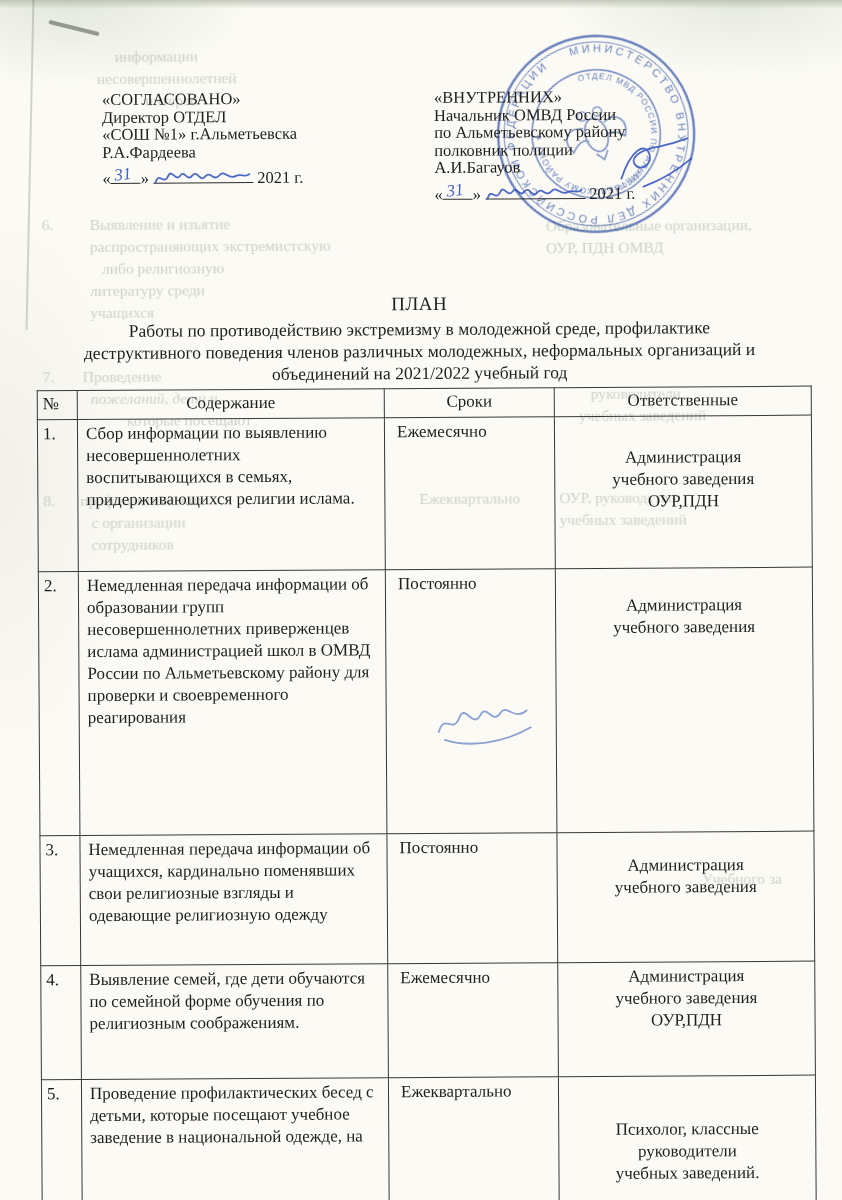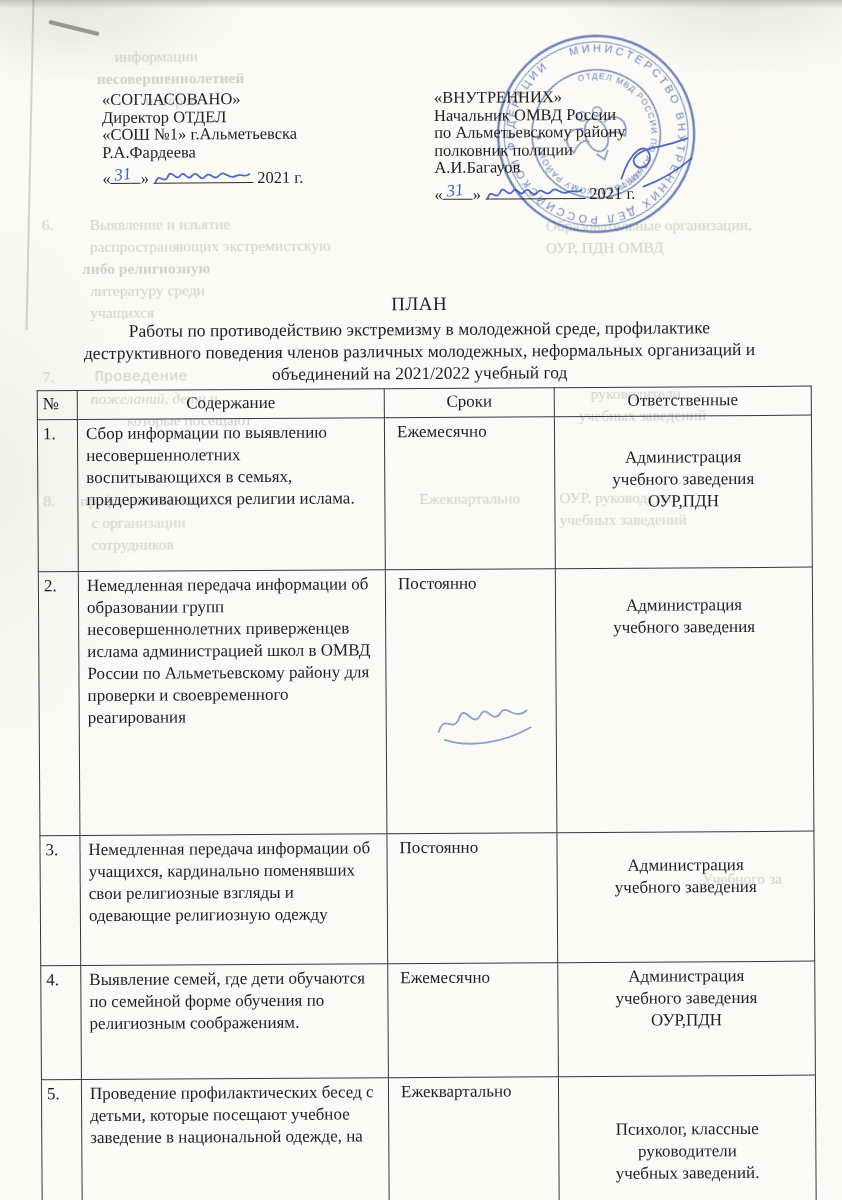--- a/index.html
+++ b/index.html
@@ -59,32 +59,32 @@
 
 <div class="page">
   <div class="top-band"></div>
   <div class="top-smudge"></div>
   <div class="left-fold"></div>
 
   <div class="rot">
 
     <div class="bleed-layer" id="bleed-layer">
         <span class="bleed" style="left: 118px; top: 46px;">информации</span>
-        <span class="bleed" style="left: 100px; top: 68px; font-weight: bold;">несовершеннолетней</span>
+        <span class="bleed" style="left: 100px; top: 68px;">несовершеннолетней</span>
         <span class="bleed" style="left: 148px; top: 90px;">интерес</span>
         <span class="bleed" style="left: 44px; top: 214px;">6.</span>
         <span class="bleed" style="left: 92px; top: 214px;">Выявление и изъятие</span>
         <span class="bleed" style="left: 92px; top: 236px;">распространяющих экстремистскую</span>
-        <span class="bleed" style="left: 84px; top: 258px; font-weight: bold;">либо религиозную</span>
+        <span class="bleed" style="left: 104px; top: 258px;">либо религиозную</span>
         <span class="bleed" style="left: 92px; top: 280px;">литературу среди</span>
         <span class="bleed" style="left: 92px; top: 302px;">учащихся</span>
         <span class="bleed" style="left: 548px; top: 218px;">Образовательные организации,</span>
         <span class="bleed" style="left: 548px; top: 240px; font-family: Liberation Serif, serif;">ОУР, ПДН ОМВД</span>
         <span class="bleed" style="left: 44px; top: 366px;">7.</span>
-        <span class="bleed" style="left: 96px; top: 366px; font-family: Liberation Mono, monospace;">Проведение</span>
+        <span class="bleed" style="left: 84px; top: 366px;">Проведение</span>
         <span class="bleed" style="left: 92px; top: 388px; font-style: italic;">пожеланий, дети и</span>
         <span class="bleed" style="left: 92px; top: 410px; margin-left: 36px;">которые посещают</span>
         <span class="bleed" style="left: 592px; top: 386px;">руководители</span>
         <span class="bleed" style="left: 580px; top: 408px;">учебных заведений</span>
         <span class="bleed" style="left: 44px; top: 490px;">8.</span>
         <span class="bleed" style="left: 81px; top: 490px;">профилактических</span>
         <span class="bleed" style="left: 92px; top: 512px;">с организации</span>
         <span class="bleed" style="left: 92px; top: 534px;">сотрудников</span>
         <span class="bleed" style="left: 420px; top: 490px;">Ежеквартально</span>
         <span class="bleed" style="left: 560px; top: 490px;">ОУР, руководство</span>

